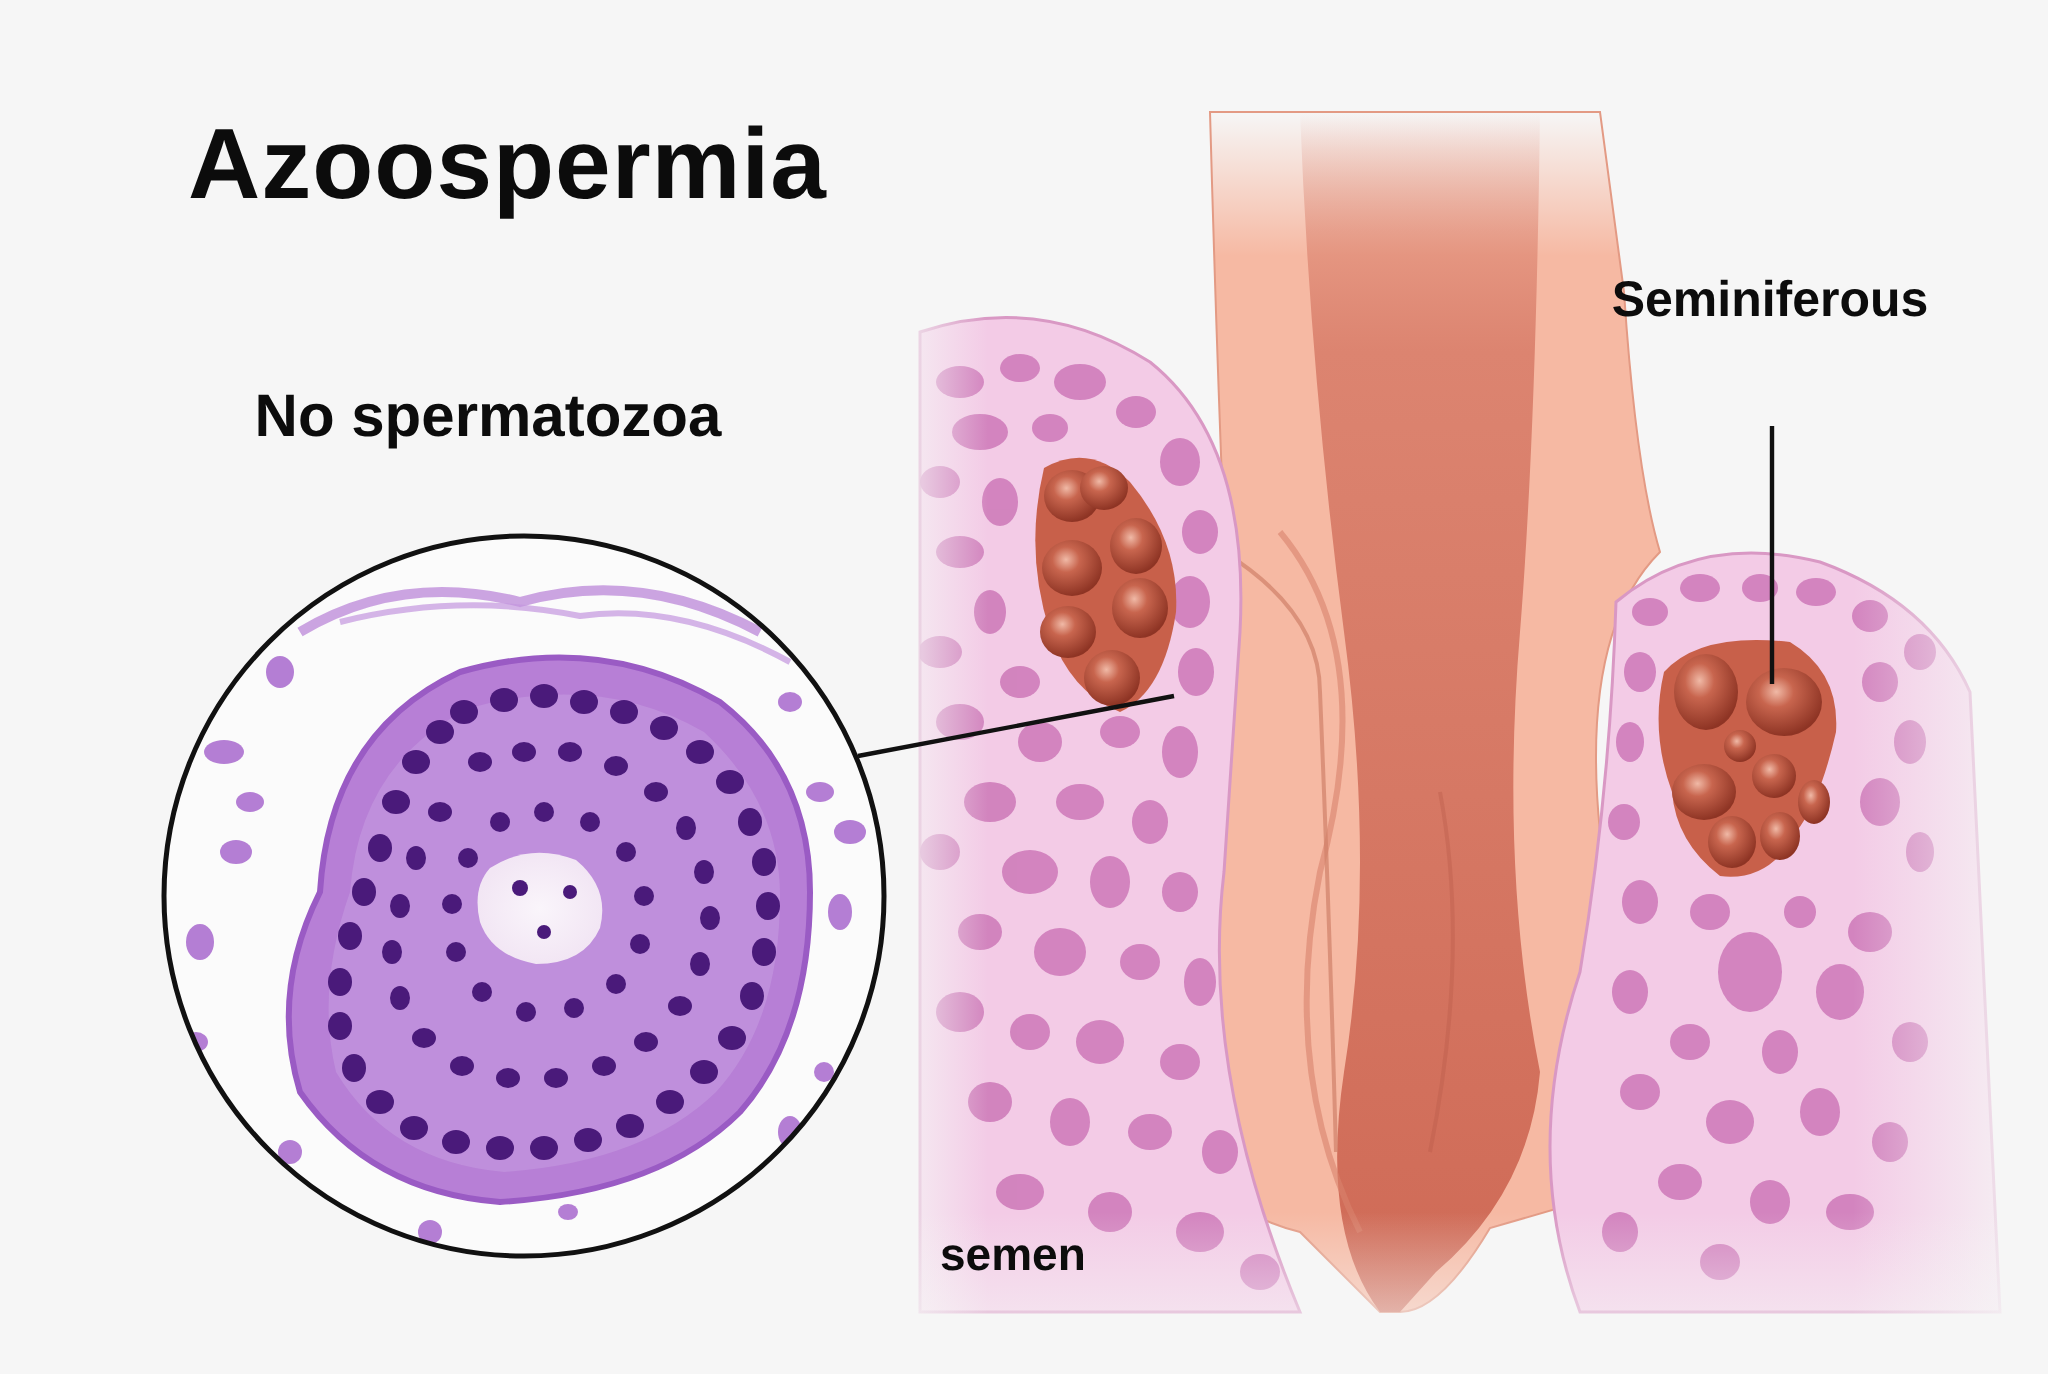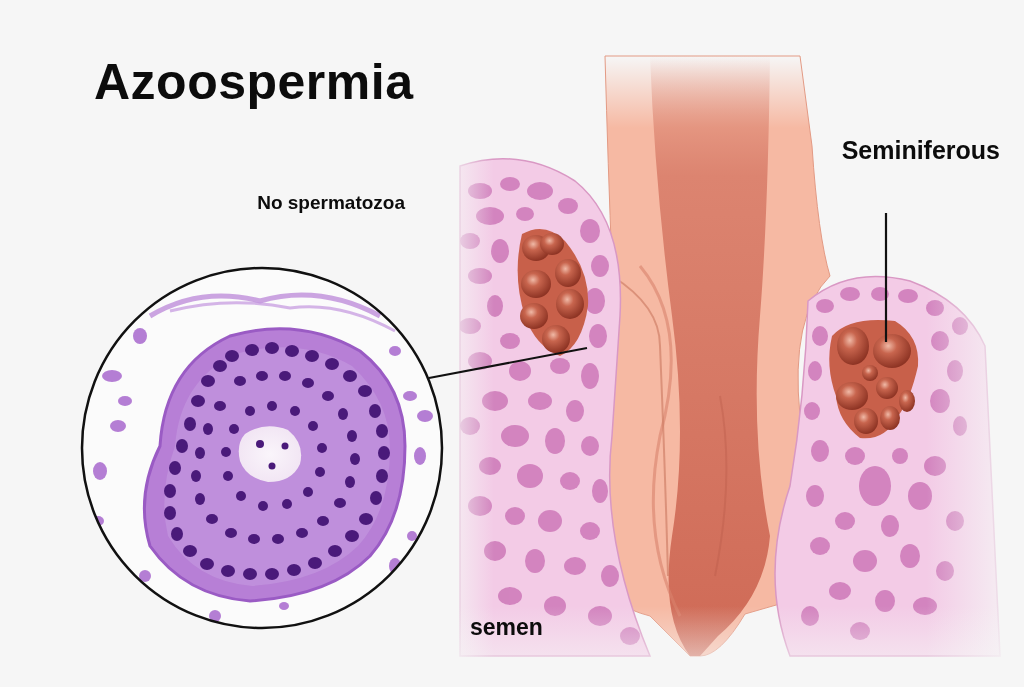--- a/index.html
+++ b/index.html
@@ -5,25 +5,25 @@
   html, body { margin: 0; padding: 0; }
   body {
     width: 1024px; height: 687px; overflow: hidden;
     background: #f6f6f6;
     font-family: "Liberation Sans", sans-serif;
     position: relative;
   }
   .canvas { position: absolute; left: 0; top: 0; width: 1024px; height: 687px; margin-top: 16px; }
   .label {
     position: absolute; color: #0c0c0c; font-weight: bold;
-    font-family: "Liberation Sans", sans-serif; text-align: right;
+    font-family: "Liberation Sans", sans-serif; text-align: center;
     line-height: 1.15;
   }
   .title { left: 94px; top: 38px; font-size: 50px; text-align: left; letter-spacing: 0.5px; }
-  .inset-label { left: 125px; top: 176px; width: 280px; font-size: 19px; }
+  .inset-label { left: 104px; top: 176px; width: 280px; font-size: 30px; }
   .tubules-label { left: 770px; top: 120px; width: 230px; font-size: 25px; }
   .semen-label { left: 470px; top: 598px; font-size: 23px; text-align: right; }
 </style>
 </head>
 <body>
 
 <div class="canvas">
   <svg width="1024" height="687" viewBox="0 0 1024 687" xmlns="http://www.w3.org/2000/svg">
     <defs>
       <radialGradient id="tubuleBall" cx="40%" cy="35%" r="65%">

